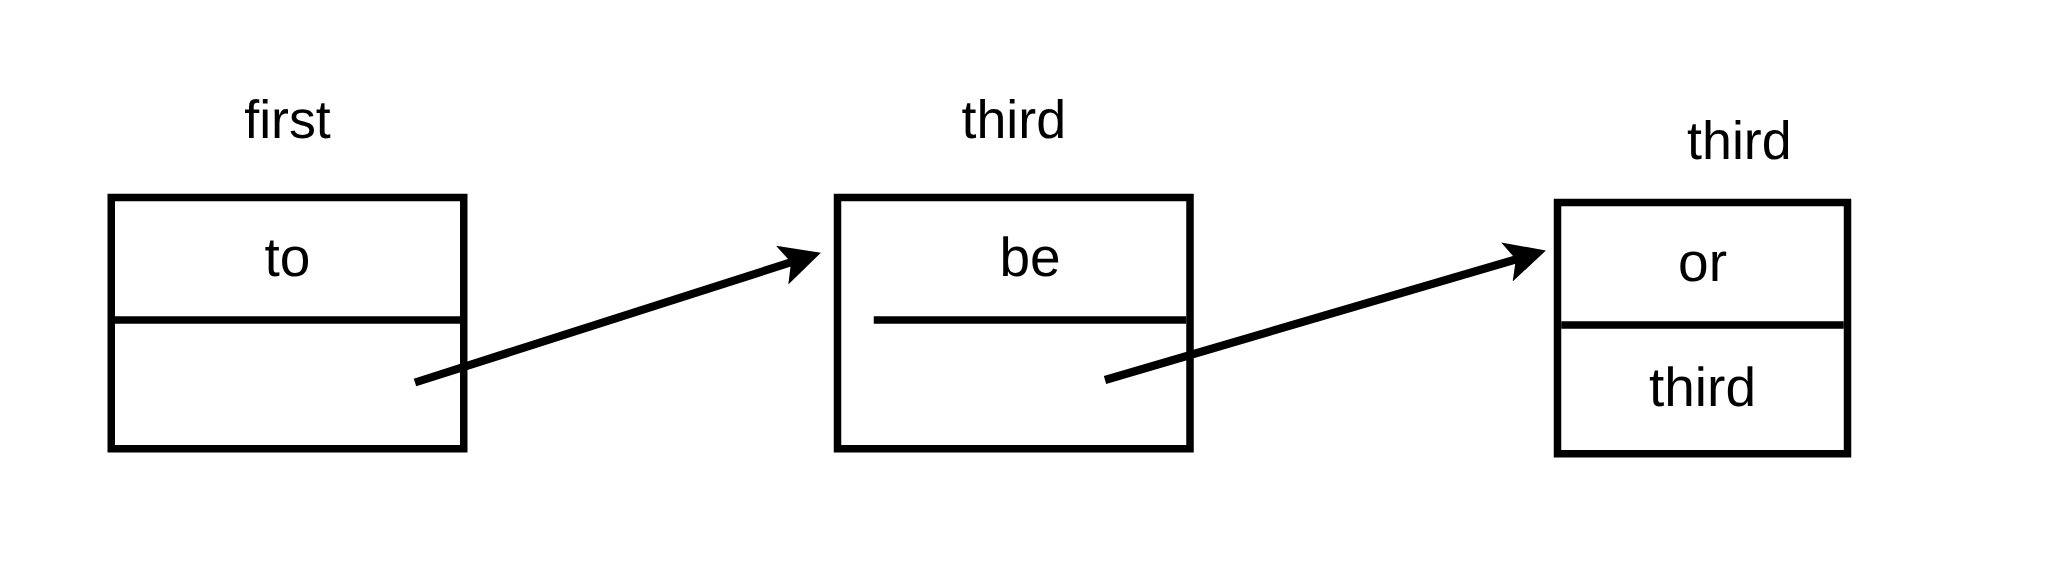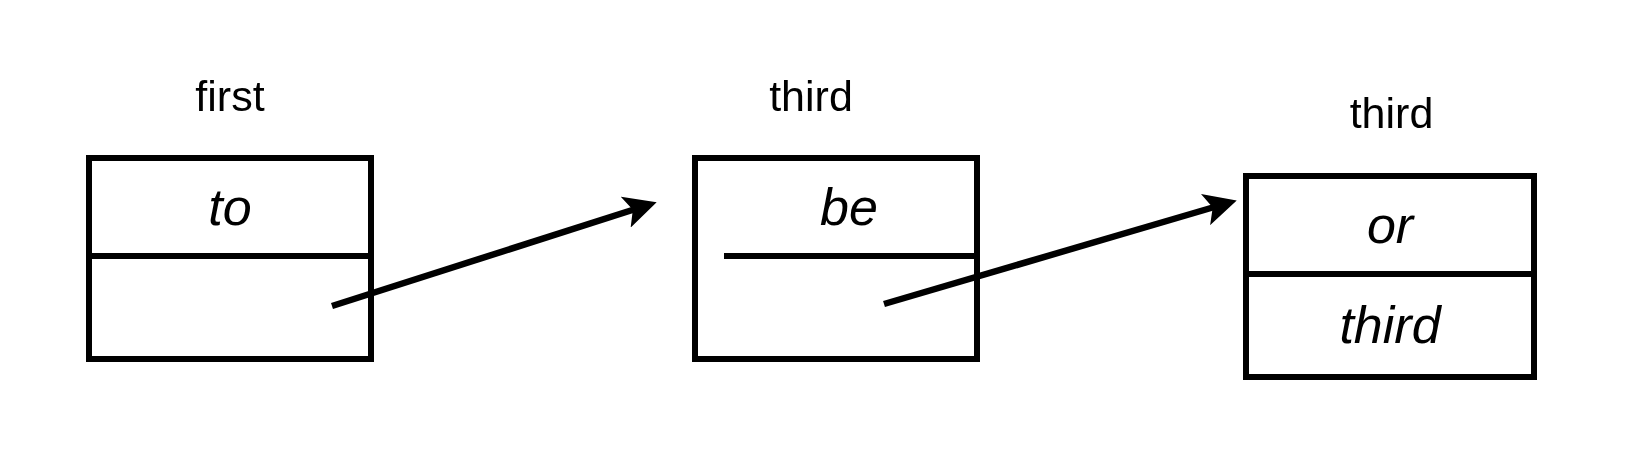--- a/index.html
+++ b/index.html
@@ -33,25 +33,24 @@
     display: flex;
     flex-direction: column;
   }
   .cell {
     box-sizing: border-box;
     flex: 1 1 50%;
     display: flex;
     align-items: center;
     justify-content: center;
     color: #000000;
-    font-size: 52px;
+    font-size: 44px;
     font-weight: 400;
     line-height: 1;
     background: transparent;
-    font-style: italic;
   }
   .cell-data {
     border-bottom: 6px solid #000000;
   }
   .cell-next {
     border-bottom: none;
   }
   .arrow-layer {
     position: absolute;
     left: 0;
@@ -70,26 +69,26 @@
 
   <div class="node-label" style="left:667px; top:75px; width:288px;">third</div>
 
   <div class="node-label" style="left:1243px; top:92px; width:297px;">third</div>
 
   <div class="node-box" style="left:86px; top:155px; width:288px; height:207px;">
     <div class="cell cell-data">to</div>
     <div class="cell cell-next"></div>
   </div>
 
-  <div class="node-box" style="left:692px; top:155px; width:288px; height:207px;padding-left:26px;">
+  <div class="node-box" style="left:667px; top:155px; width:288px; height:207px;padding-left:26px;">
     <div class="cell cell-data">be</div>
     <div class="cell cell-next"></div>
   </div>
 
-  <div class="node-box" style="left:1243px; top:173px; width:294px; height:207px;">
+  <div class="node-box" style="left:1243px; top:159px; width:238px; height:207px;">
     <div class="cell cell-data">or</div>
     <div class="cell cell-next">third</div>
   </div>
 
   <svg class="arrow-layer" viewBox="0 0 1644 460" width="1644" height="460">
     <defs>
       <marker id="arrowhead" markerWidth="5" markerHeight="5" refX="3.6" refY="2.5" orient="auto" markerUnits="strokeWidth">
         <path d="M 0 0 L 5 2.5 L 0 5 L 1.15 2.5 z" fill="#000000"></path>
       </marker>
     </defs>

